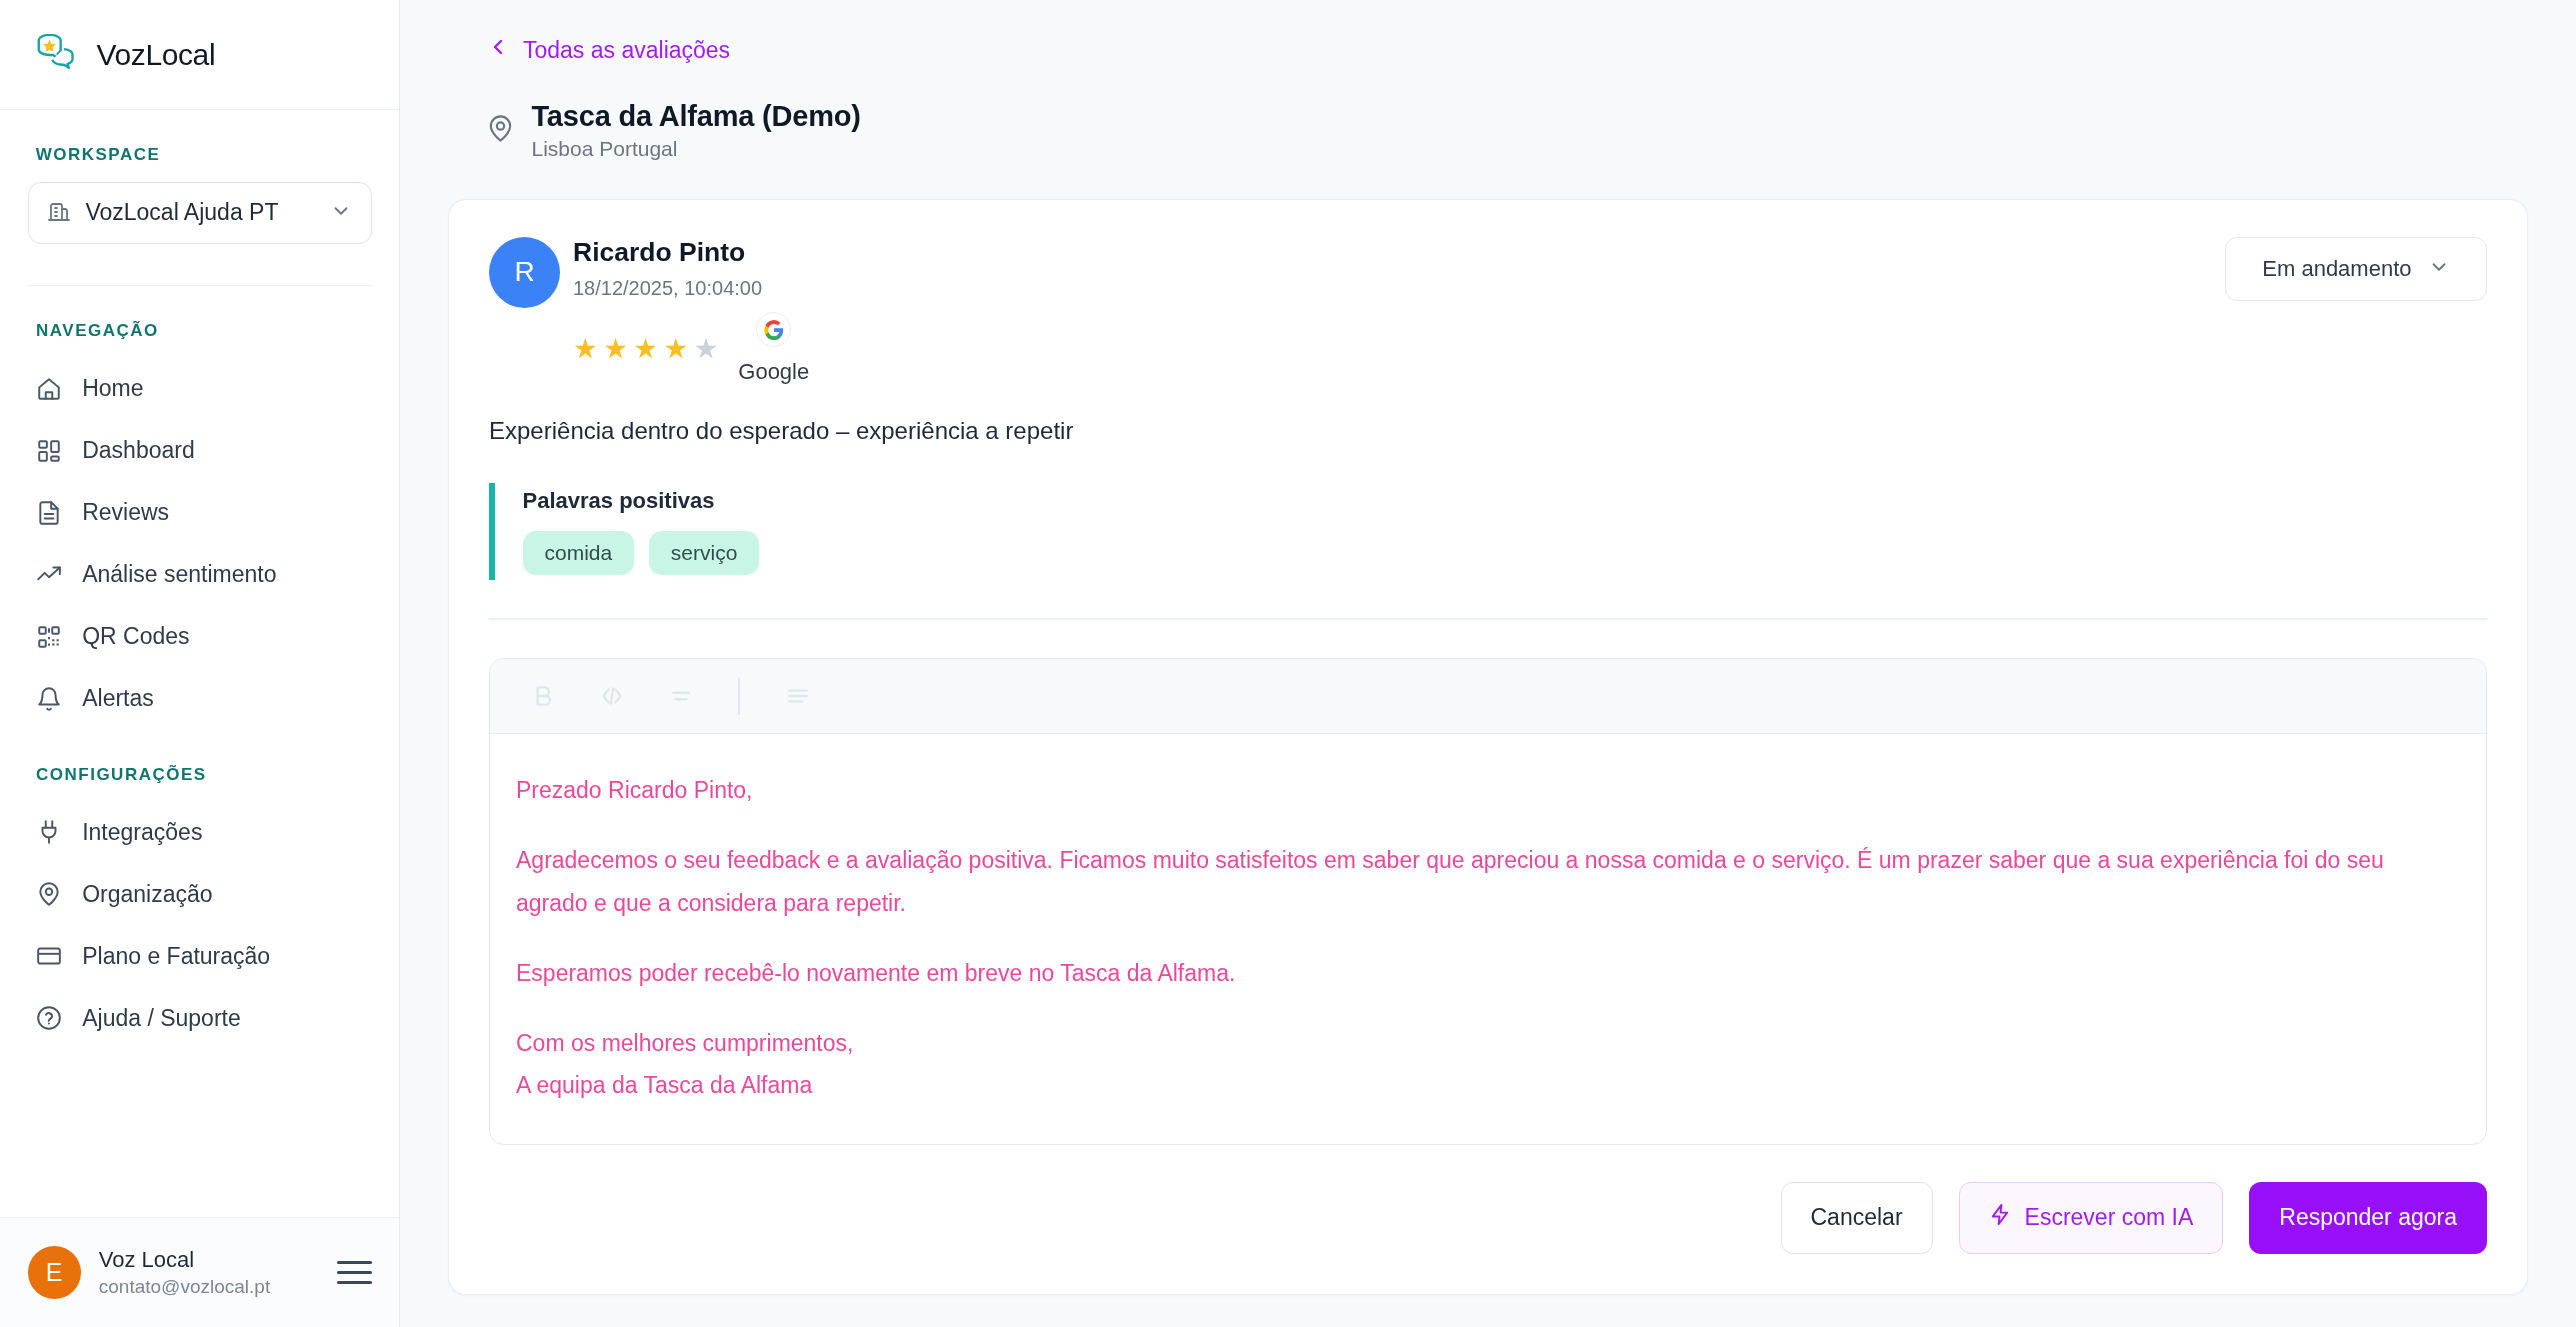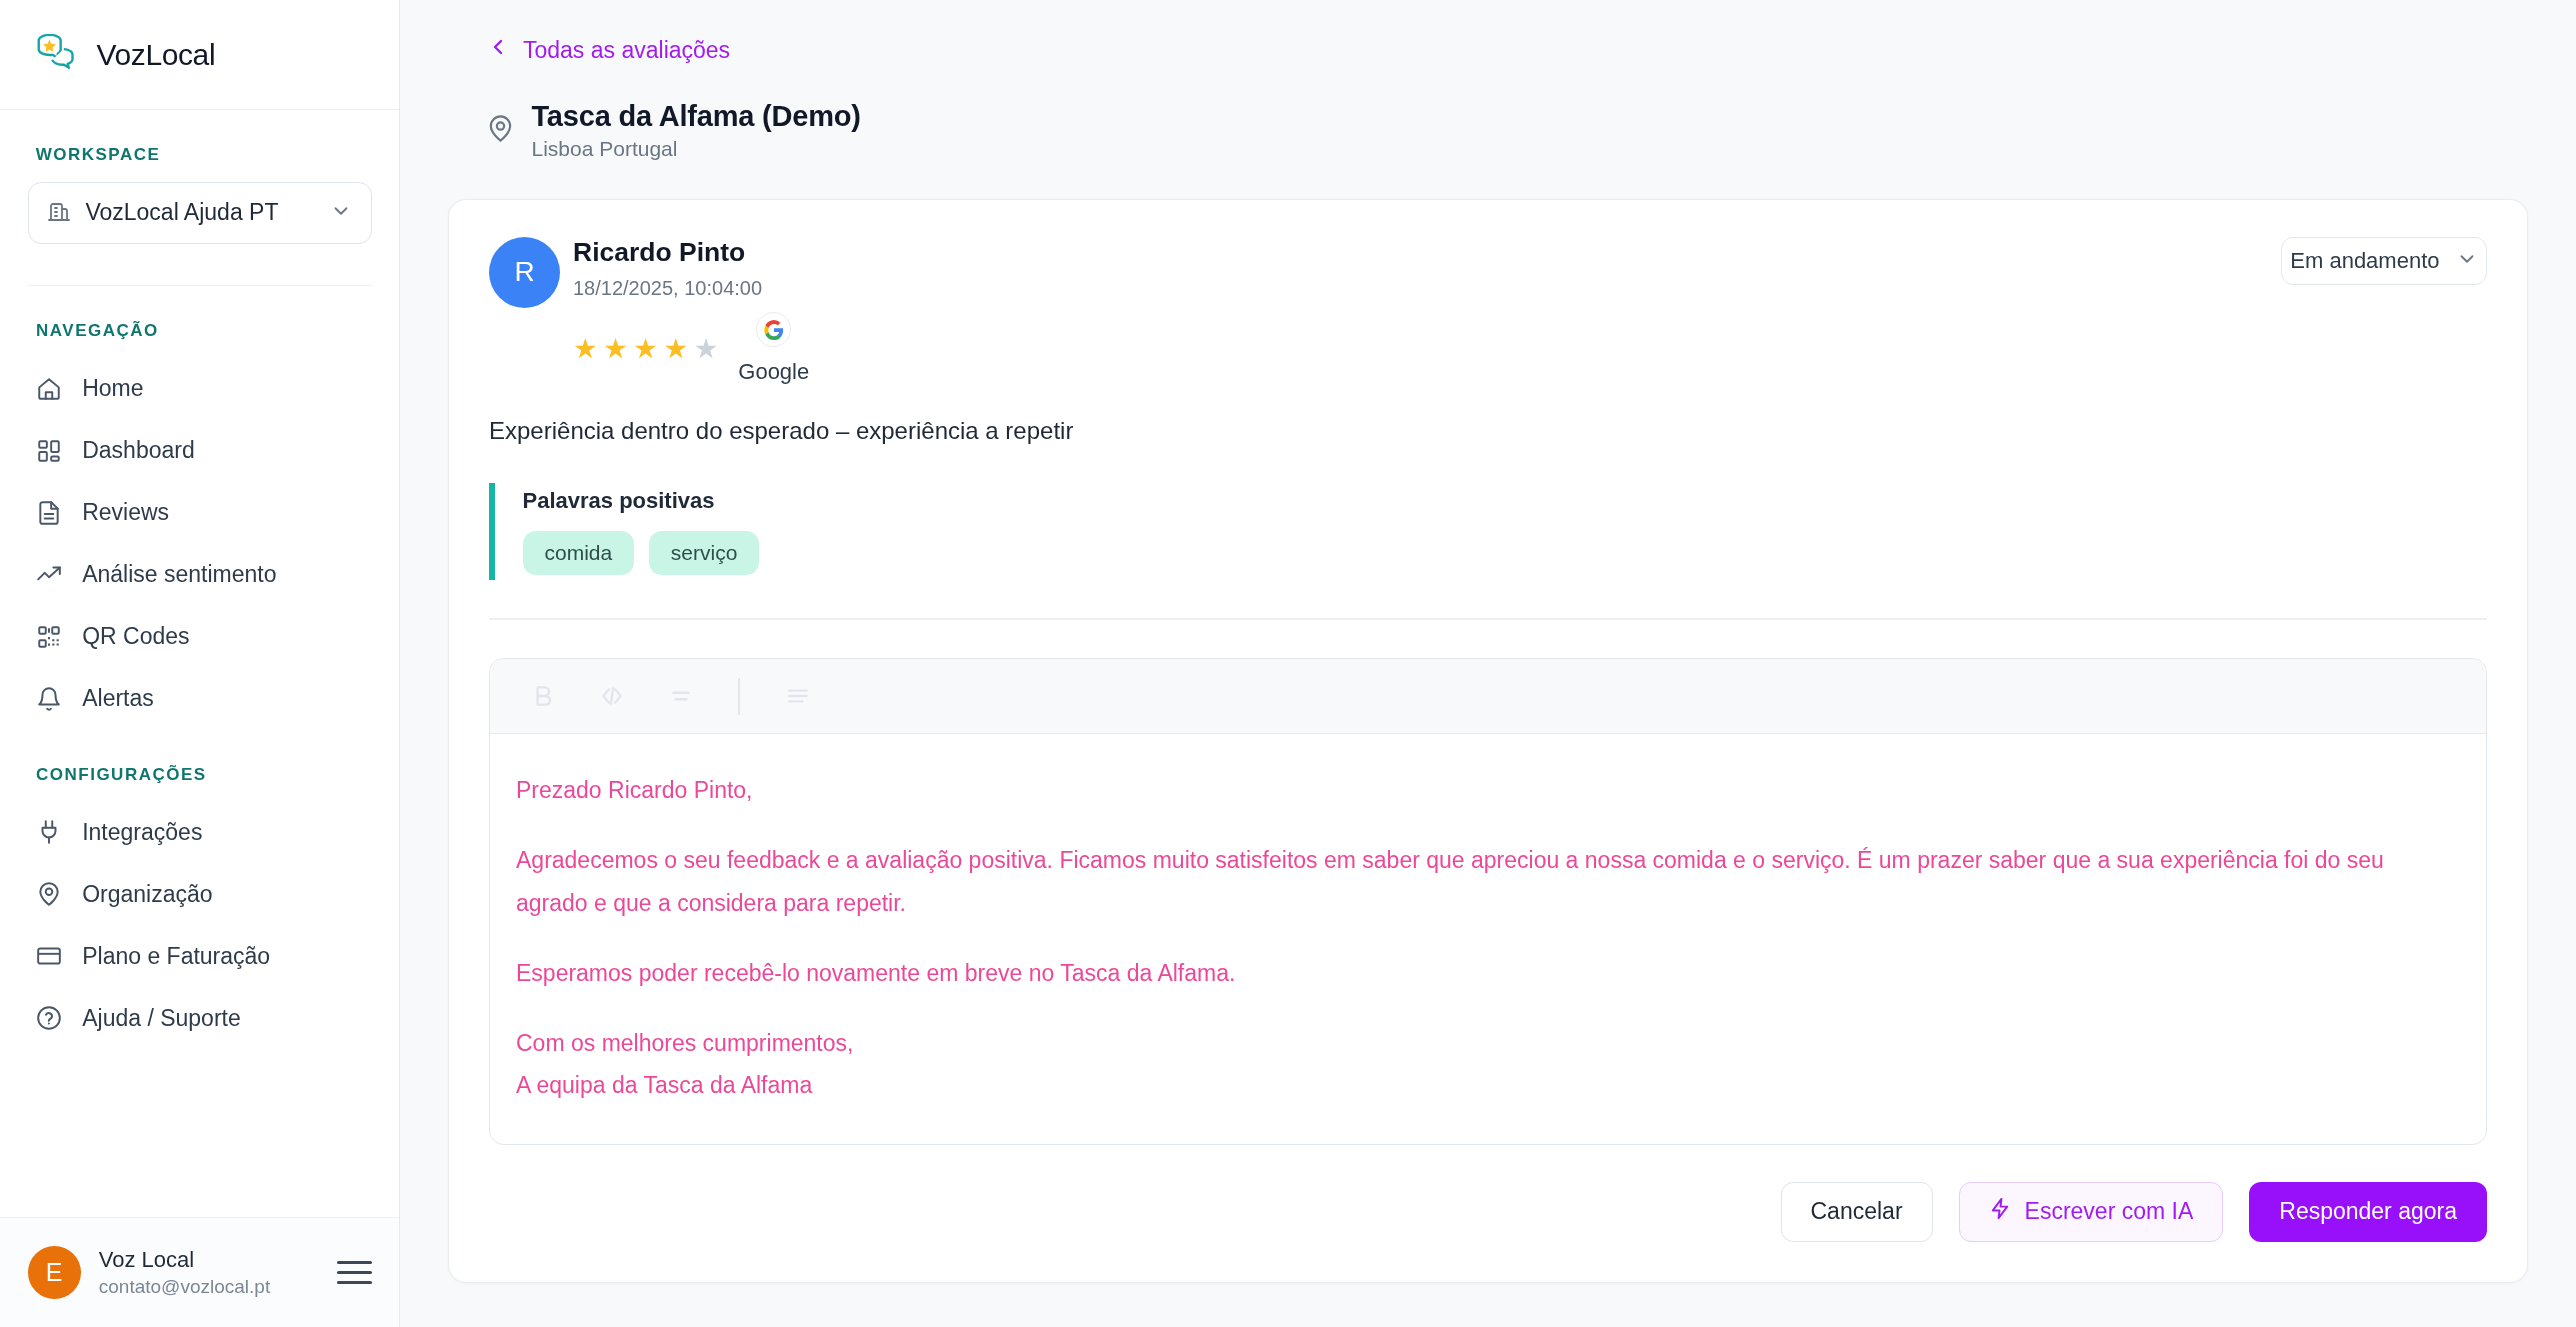--- a/index.html
+++ b/index.html
@@ -113,21 +113,21 @@
   .source { display: flex; align-items: center; gap: 12px; flex-direction: column; }
   .g-circle {
     width: 35px; height: 35px; border-radius: 50%;
     border: 1.8px solid #e8ecf0; background: #fff;
     display: flex; align-items: center; justify-content: center;
   }
   .source-name { font-size: 22px; color: #2f3b4a; }
 
   .status-select {
     border: 1.8px solid #e3e8ee; border-radius: 12px; background: #fff;
-    height: 48px; padding: 0 8px; display: flex; align-items: center; gap: 16.5px;
+    height: 64px; padding: 0 36px; display: flex; align-items: center; gap: 16.5px;
     cursor: pointer;
   }
   .status-text { font-size: 22px; color: #2f3b4a; }
 
   .review-body {
     margin-top: 27.5px; font-size: 24px; color: #1f2937; line-height: 1.5;
   }
 
   .pos-block {
     margin-top: 34px; border-left: 6.4px solid #16b5a5;
@@ -155,21 +155,21 @@
   .tb-sep { width: 2.7px; height: 37px; background: #e2e7ec; margin: 0 3.7px; }
   .editor-area {
     padding: 35px 26px 37px 26px; min-height: 348px;
     font-size: 23px; color: #ec4899; line-height: 1.85;
   }
   .editor-area p { margin: 0 0 27.5px 0; }
   .editor-area p:last-child { margin-bottom: 0; }
 
   .actions { display: flex; justify-content: flex-end; gap: 26px; margin-top: 37px; }
   .btn {
-    height: 60px; border-radius: 12px; display: inline-flex; align-items: center;
+    height: 72px; border-radius: 12px; display: inline-flex; align-items: center;
     justify-content: center; gap: 13px; padding: 0 29px;
     font-size: 23px; cursor: pointer; border: 1.8px solid transparent;
   }
   .btn-cancel { background: #fff; border-color: #dfe4ea; color: #1f2937; }
   .btn-ai { background: #fbf6ff; border-color: #e6ccfb; color: #a21cf0; }
   .btn-primary { background: #9810fa; color: #ffffff; font-weight: 400; }
 </style>
 </head>
 <body>
 

